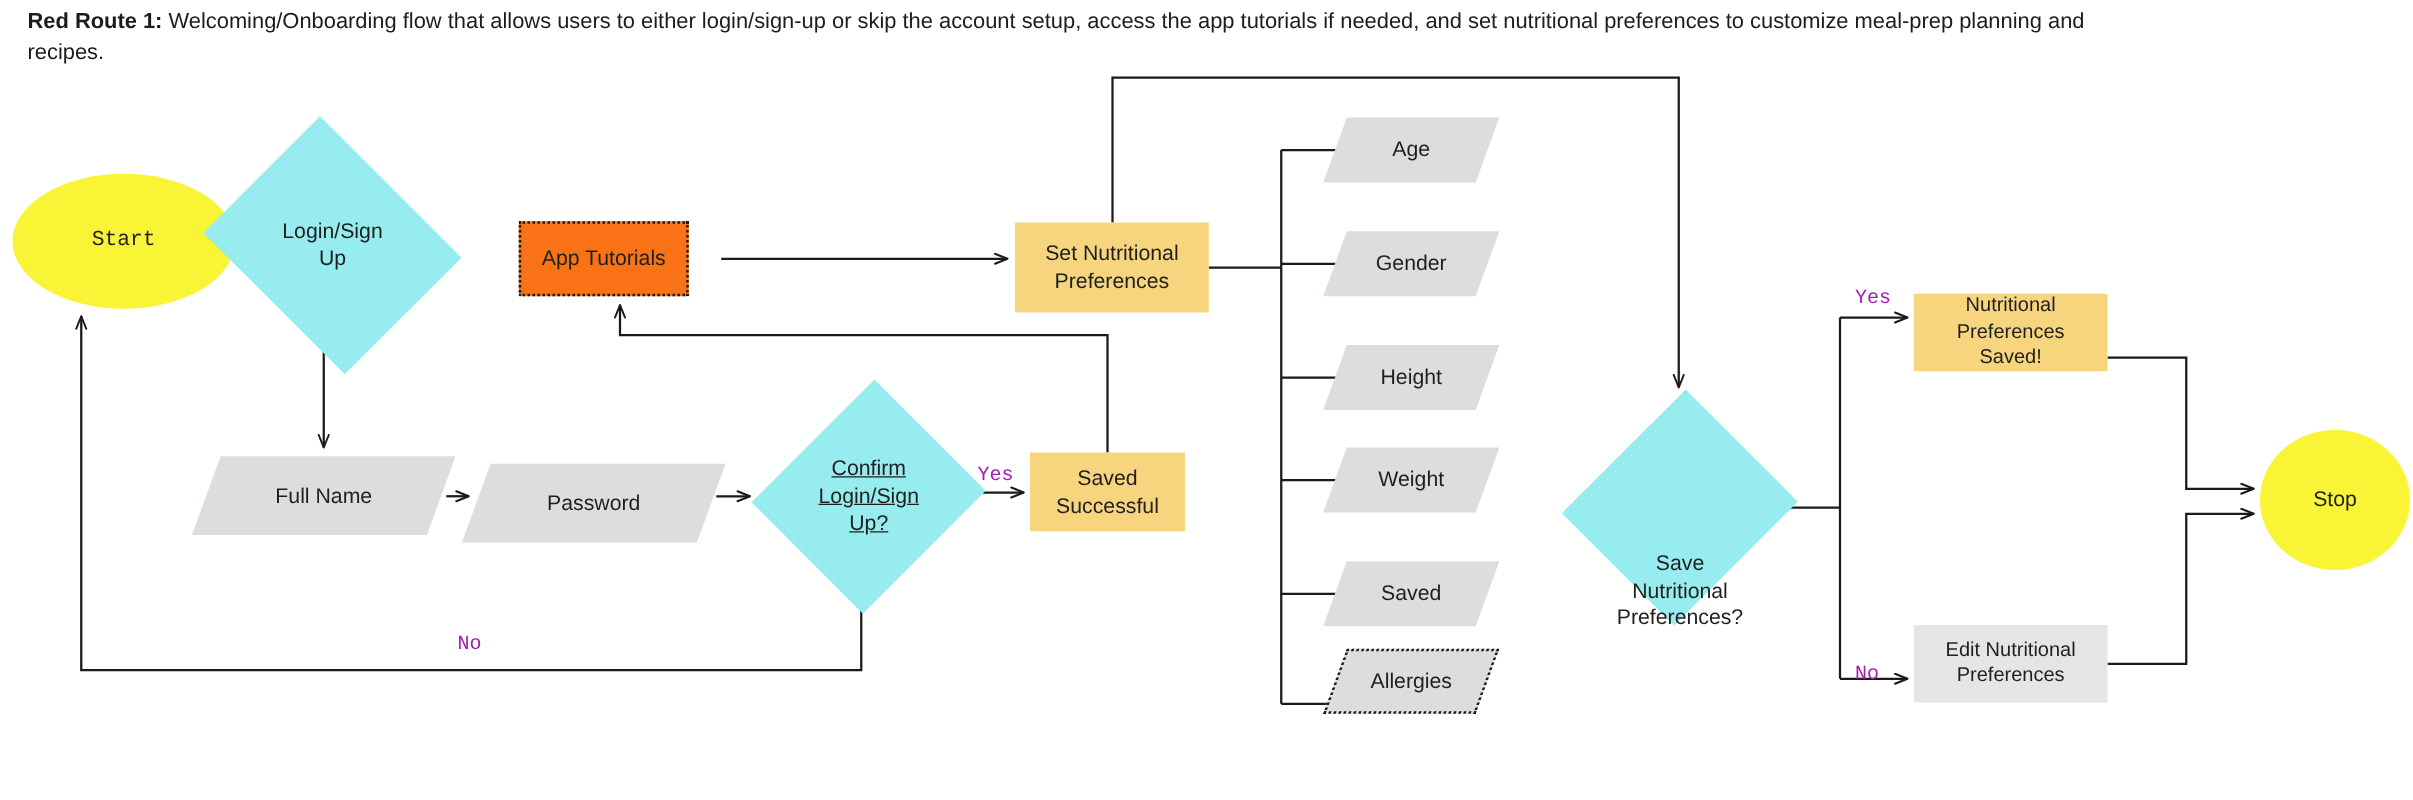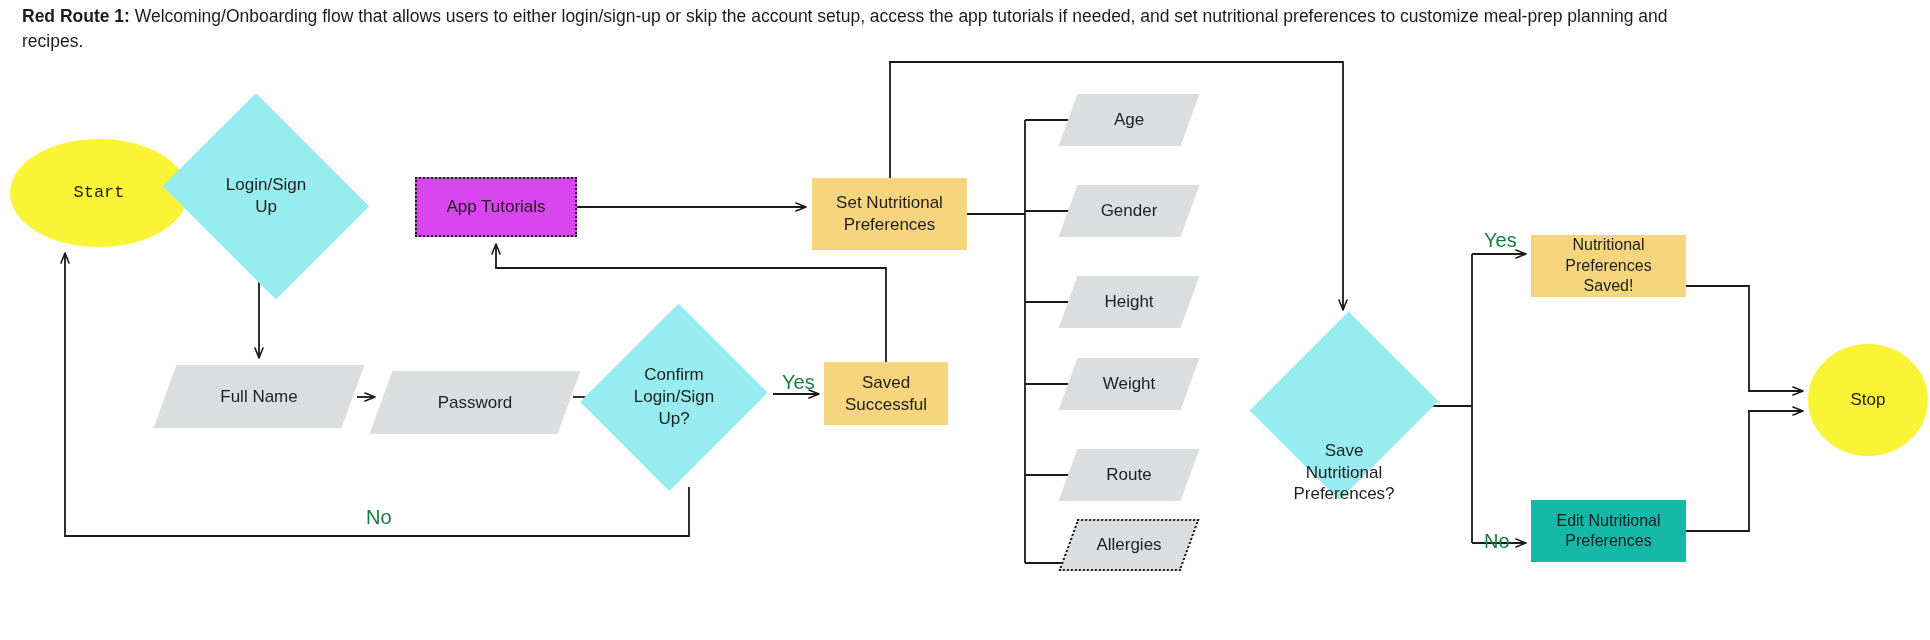--- a/index.html
+++ b/index.html
@@ -72,23 +72,23 @@
   .n-io .para {
     position: absolute;
     inset: 0;
     transform: skewX(-20deg);
     z-index: 0;
   }
   .n-io .lbl { position: relative; z-index: 1; }
 
   .edge-label {
     position: absolute;
-    font-size: 20px;
-    color: #15803d;
-    font-family: Liberation Sans, sans-serif;
+    font-size: 16px;
+    color: #a21caf;
+    font-family: Liberation Mono, monospace;
     z-index: 4;
     white-space: nowrap;
   }
 </style>
 </head>
 <body>
 
 <div id="caption">
   <span class="lead">Red Route 1:</span><span> Welcoming/Onboarding flow that allows users to either login/sign-up or skip the account setup, access the app tutorials if needed, and set nutritional preferences to customize meal-prep planning and recipes.</span>
 </div>
@@ -153,32 +153,32 @@
 <div class="node n-io" style="left:165px;top:365px;width:188px;height:63px;">
   <span class="para" style="background:#DCDDDE;"></span>
   <span class="lbl">Full Name</span>
 </div>
 
 <div class="node n-io" style="left:381px;top:371px;width:188px;height:63px;">
   <span class="para" style="background:#DCDDDE;"></span>
   <span class="lbl">Password</span>
 </div>
 
-<div class="node n-decision" style="left:585px;top:299px;width:178px;height:196px;">
+<div class="node n-decision" style="left:606px;top:299px;width:178px;height:196px;text-decoration:underline;">
   <span class="dia" style="background:#97ECEF;"></span>
   <span class="lbl" style="white-space:pre-line;">Confirm
 Login/Sign
 Up?</span>
 </div>
 
 <div class="node n-process" style="left:824px;top:362px;width:124px;height:63px;background:#F7D57F;">
   <span class="lbl">Saved Successful</span>
 </div>
 
-<div class="node n-process" style="left:415px;top:177px;width:162px;height:60px;background:#d946ef;border:2px dotted #1a1a1a;">
+<div class="node n-process" style="left:415px;top:177px;width:136px;height:60px;background:#f97316;border:2px dotted #1a1a1a;">
   <span class="lbl">App Tutorials</span>
 </div>
 
 <div class="node n-process" style="left:812px;top:178px;width:155px;height:72px;background:#F7D57F;">
   <span class="lbl" style="white-space:pre-line;">Set Nutritional
 Preferences</span>
 </div>
 
 <div class="node n-io" style="left:1068px;top:94px;width:122px;height:52px;">
   <span class="para" style="background:#DCDDDE;"></span>
@@ -195,42 +195,42 @@
   <span class="lbl">Height</span>
 </div>
 
 <div class="node n-io" style="left:1068px;top:358px;width:122px;height:52px;">
   <span class="para" style="background:#DCDDDE;"></span>
   <span class="lbl">Weight</span>
 </div>
 
 <div class="node n-io" style="left:1068px;top:449px;width:122px;height:52px;">
   <span class="para" style="background:#DCDDDE;"></span>
-  <span class="lbl">Route</span>
+  <span class="lbl">Saved</span>
 </div>
 
 <div class="node n-io" style="left:1068px;top:519px;width:122px;height:52px;">
   <span class="para" style="background:#DCDDDE;border:2px dotted #1a1a1a;"></span>
   <span class="lbl">Allergies</span>
 </div>
 
 <div class="node n-decision" style="left:1254px;top:307px;width:180px;height:198px;align-items:flex-end;">
   <span class="dia" style="background:#97ECEF;"></span>
   <span class="lbl" style="white-space:pre-line;">Save
 Nutritional
 Preferences?</span>
 </div>
 
 <div class="node n-process" style="left:1531px;top:235px;width:155px;height:62px;background:#F7D57F;">
   <span class="lbl" style="white-space:pre-line;font-size:16px;">Nutritional
 Preferences
 Saved!</span>
 </div>
 
-<div class="node n-process" style="left:1531px;top:500px;width:155px;height:62px;background:#14b8a6;justify-content:center;">
+<div class="node n-process" style="left:1531px;top:500px;width:155px;height:62px;background:#e5e5e5;justify-content:center;">
   <span class="lbl" style="white-space:pre-line;font-size:16px;">Edit Nutritional
 Preferences</span>
 </div>
 
 <div class="node n-terminator" style="left:1808px;top:344px;width:120px;height:112px;background:#F9F436;">
   <span class="lbl">Stop</span>
 </div>
 
 <div class="edge-label" style="left:782px;top:205px;"></div>
 <span class="edge-label" style="left:782px;top:371px;">Yes</span>

